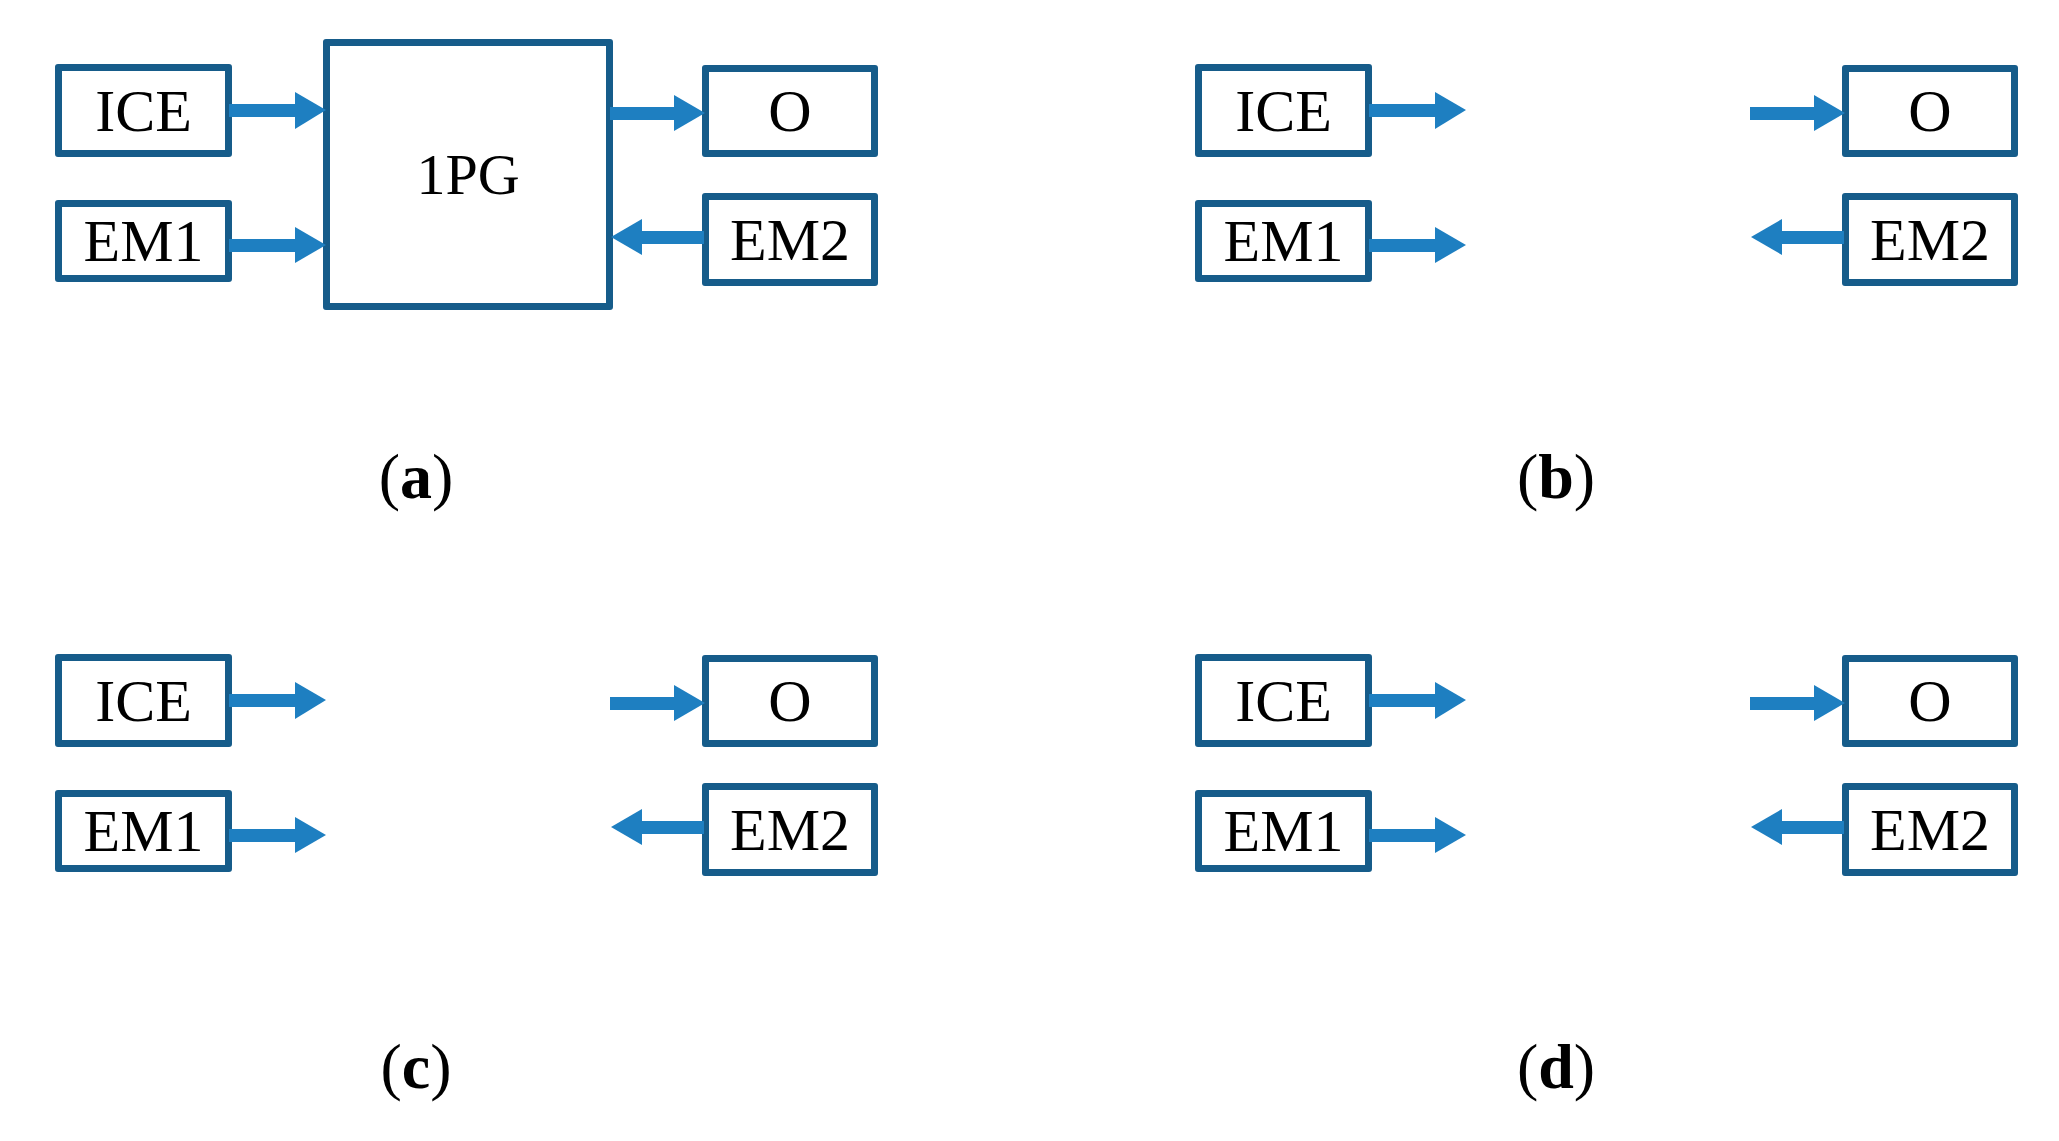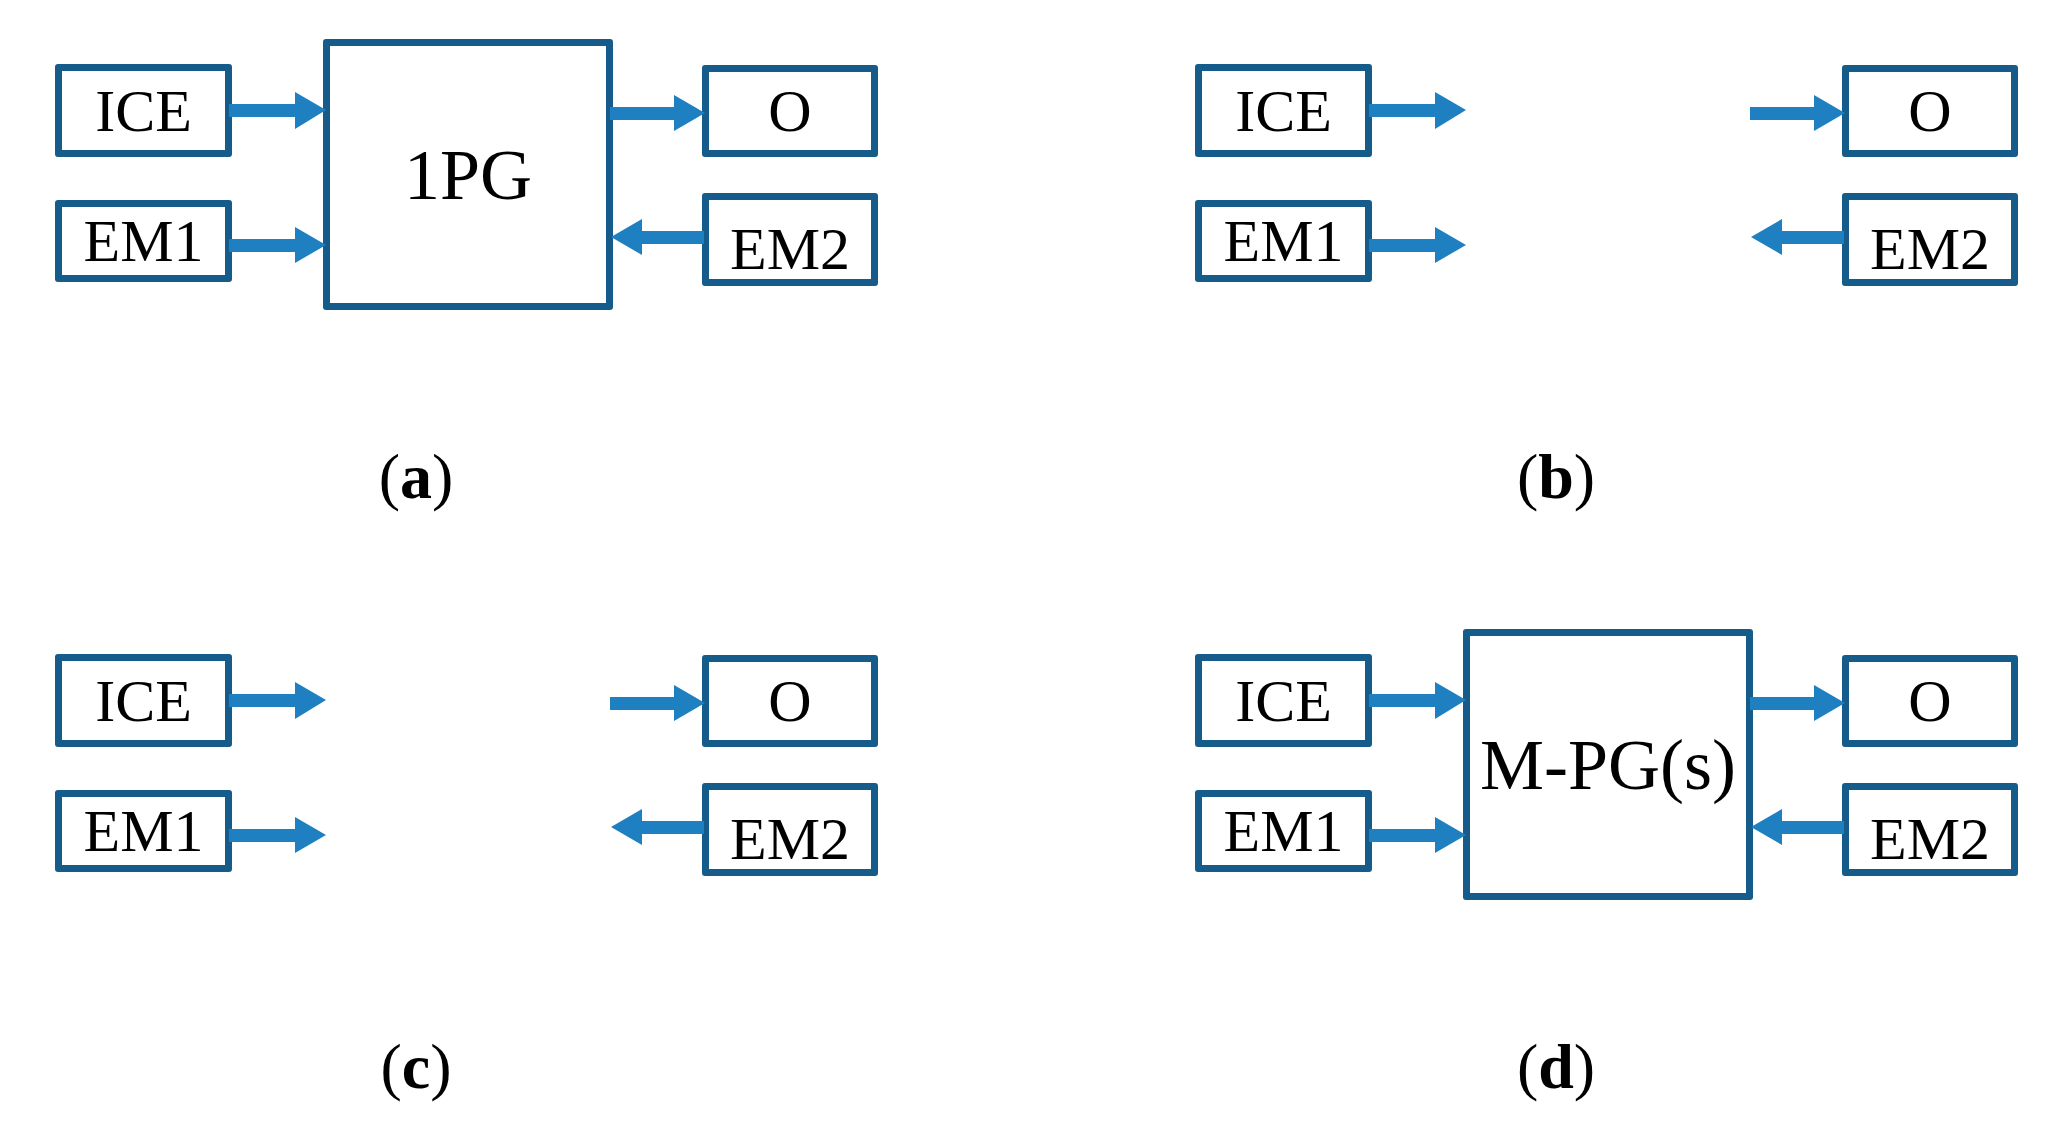--- a/index.html
+++ b/index.html
@@ -36,24 +36,24 @@
     align-items: center;
     justify-content: center;
     font-size: 60px;
     line-height: 1;
     color: var(--label-text, #000);
   }
   .box-ice { left: 55px;  top: 64px;  width: 177px; height: 93px; }
   .box-em1 { left: 55px;  top: 200px; width: 177px; height: 82px; }
   .box-center {
     left: 323px; top: 39px; width: 290px; height: 271px;
-    font-size: 72px;
+    font-size: 58px;
   }
   .box-o   { left: 702px; top: 65px;  width: 176px; height: 92px; }
-  .box-em2 { left: 702px; top: 193px; width: 176px; height: 93px; align-items: flex-end; }
+  .box-em2 { left: 702px; top: 193px; width: 176px; height: 93px; }
 
   .arrows {
     position: absolute;
     left: 0; top: 0;
     width: 919px; height: 551px;
     color: var(--arrow, #1E7FC1);
     pointer-events: none;
   }
   .arrows rect, .arrows polygon { fill: currentColor; }
 
@@ -179,23 +179,20 @@
     <div class="caption"><span>(</span><b>c</b><span>)</span></div>
   </section>
 
   <section class="panel panel-d">
     <div class="box box-ice">
       <span>ICE</span>
     </div>
     <div class="box box-em1">
       <span>EM1</span>
     </div>
-    <div class="box box-center">
-      <span>M-PG(s)</span>
-    </div>
     <div class="box box-o">
       <span>O</span>
     </div>
     <div class="box box-em2">
       <span>EM2</span>
     </div>
     <svg class="arrows" viewBox="0 0 919 551" aria-hidden="true">
       <g>
         <rect x="229" y="104" width="66" height="13"></rect>
         <polygon points="295,92 295,129 326,110"></polygon>

